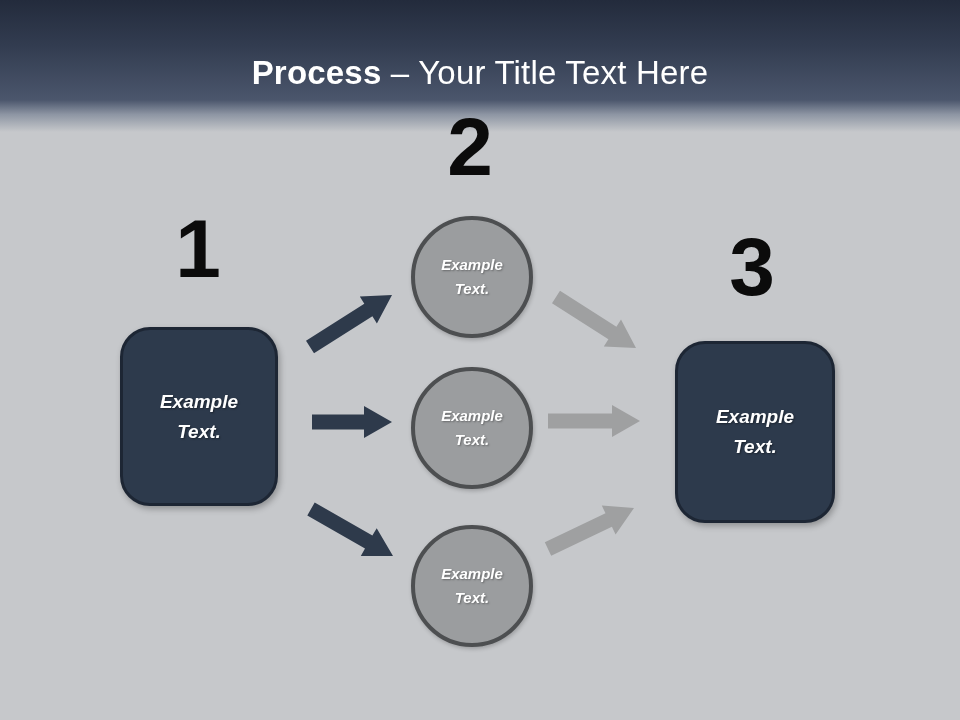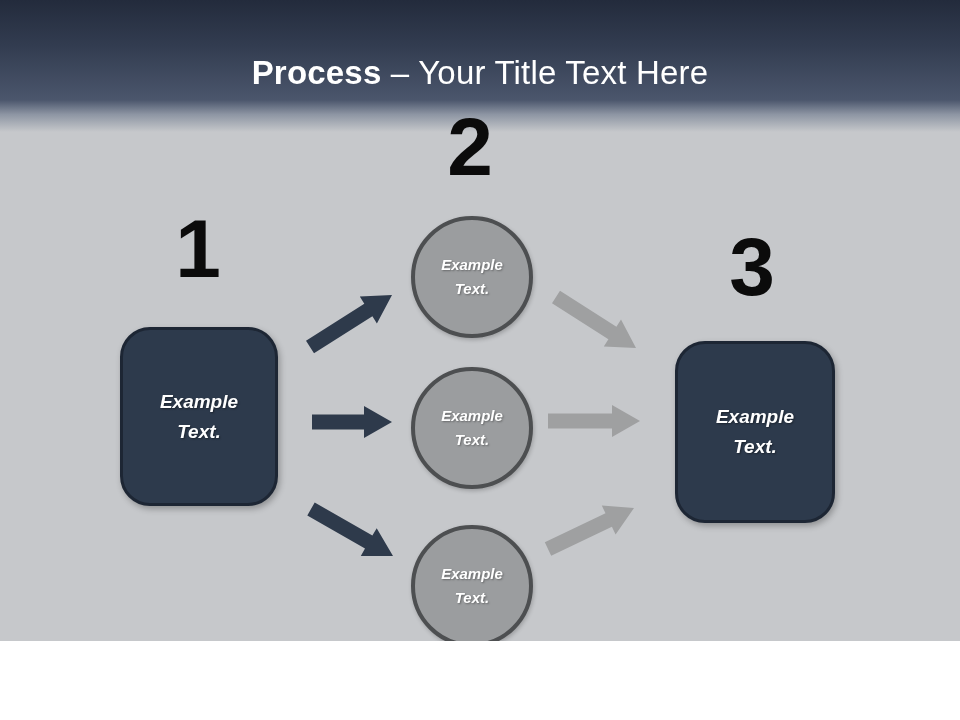--- a/index.html
+++ b/index.html
@@ -1,18 +1,18 @@
 <!DOCTYPE html>
 <html style="--header-top: #232b3c; --header-bottom: #4b566c; --body-bg: #c6c8cb; --title: #ffffff; --number: #0b0b0b; --box-fill: #2d3a4c; --box-border: #1d2634; --box-text: #ffffff; --circle-fill: #9b9d9f; --circle-border: #4d4f51; --circle-text: #ffffff; --arrow-dark: #2e3a4b; --arrow-gray: #9fa0a1;"><head>
 <meta charset="utf-8">
 <style>
   html,body{margin:0;padding:0;}
   .slide{
     position:relative;
-    width:960px;height:641px;
+    width:960px;height:720px;
     overflow:hidden;
     background:var(--body-bg,#c6c8cb);
     font-family:"Liberation Sans", sans-serif;
   }
   
   .header{
     position:absolute;left:0;top:0;width:960px;height:100px;
     background:linear-gradient(180deg,var(--header-top,#232b3c) 0%,#323c50 45%,var(--header-bottom,#4b566c) 100%);
   }
   .header-fade{

